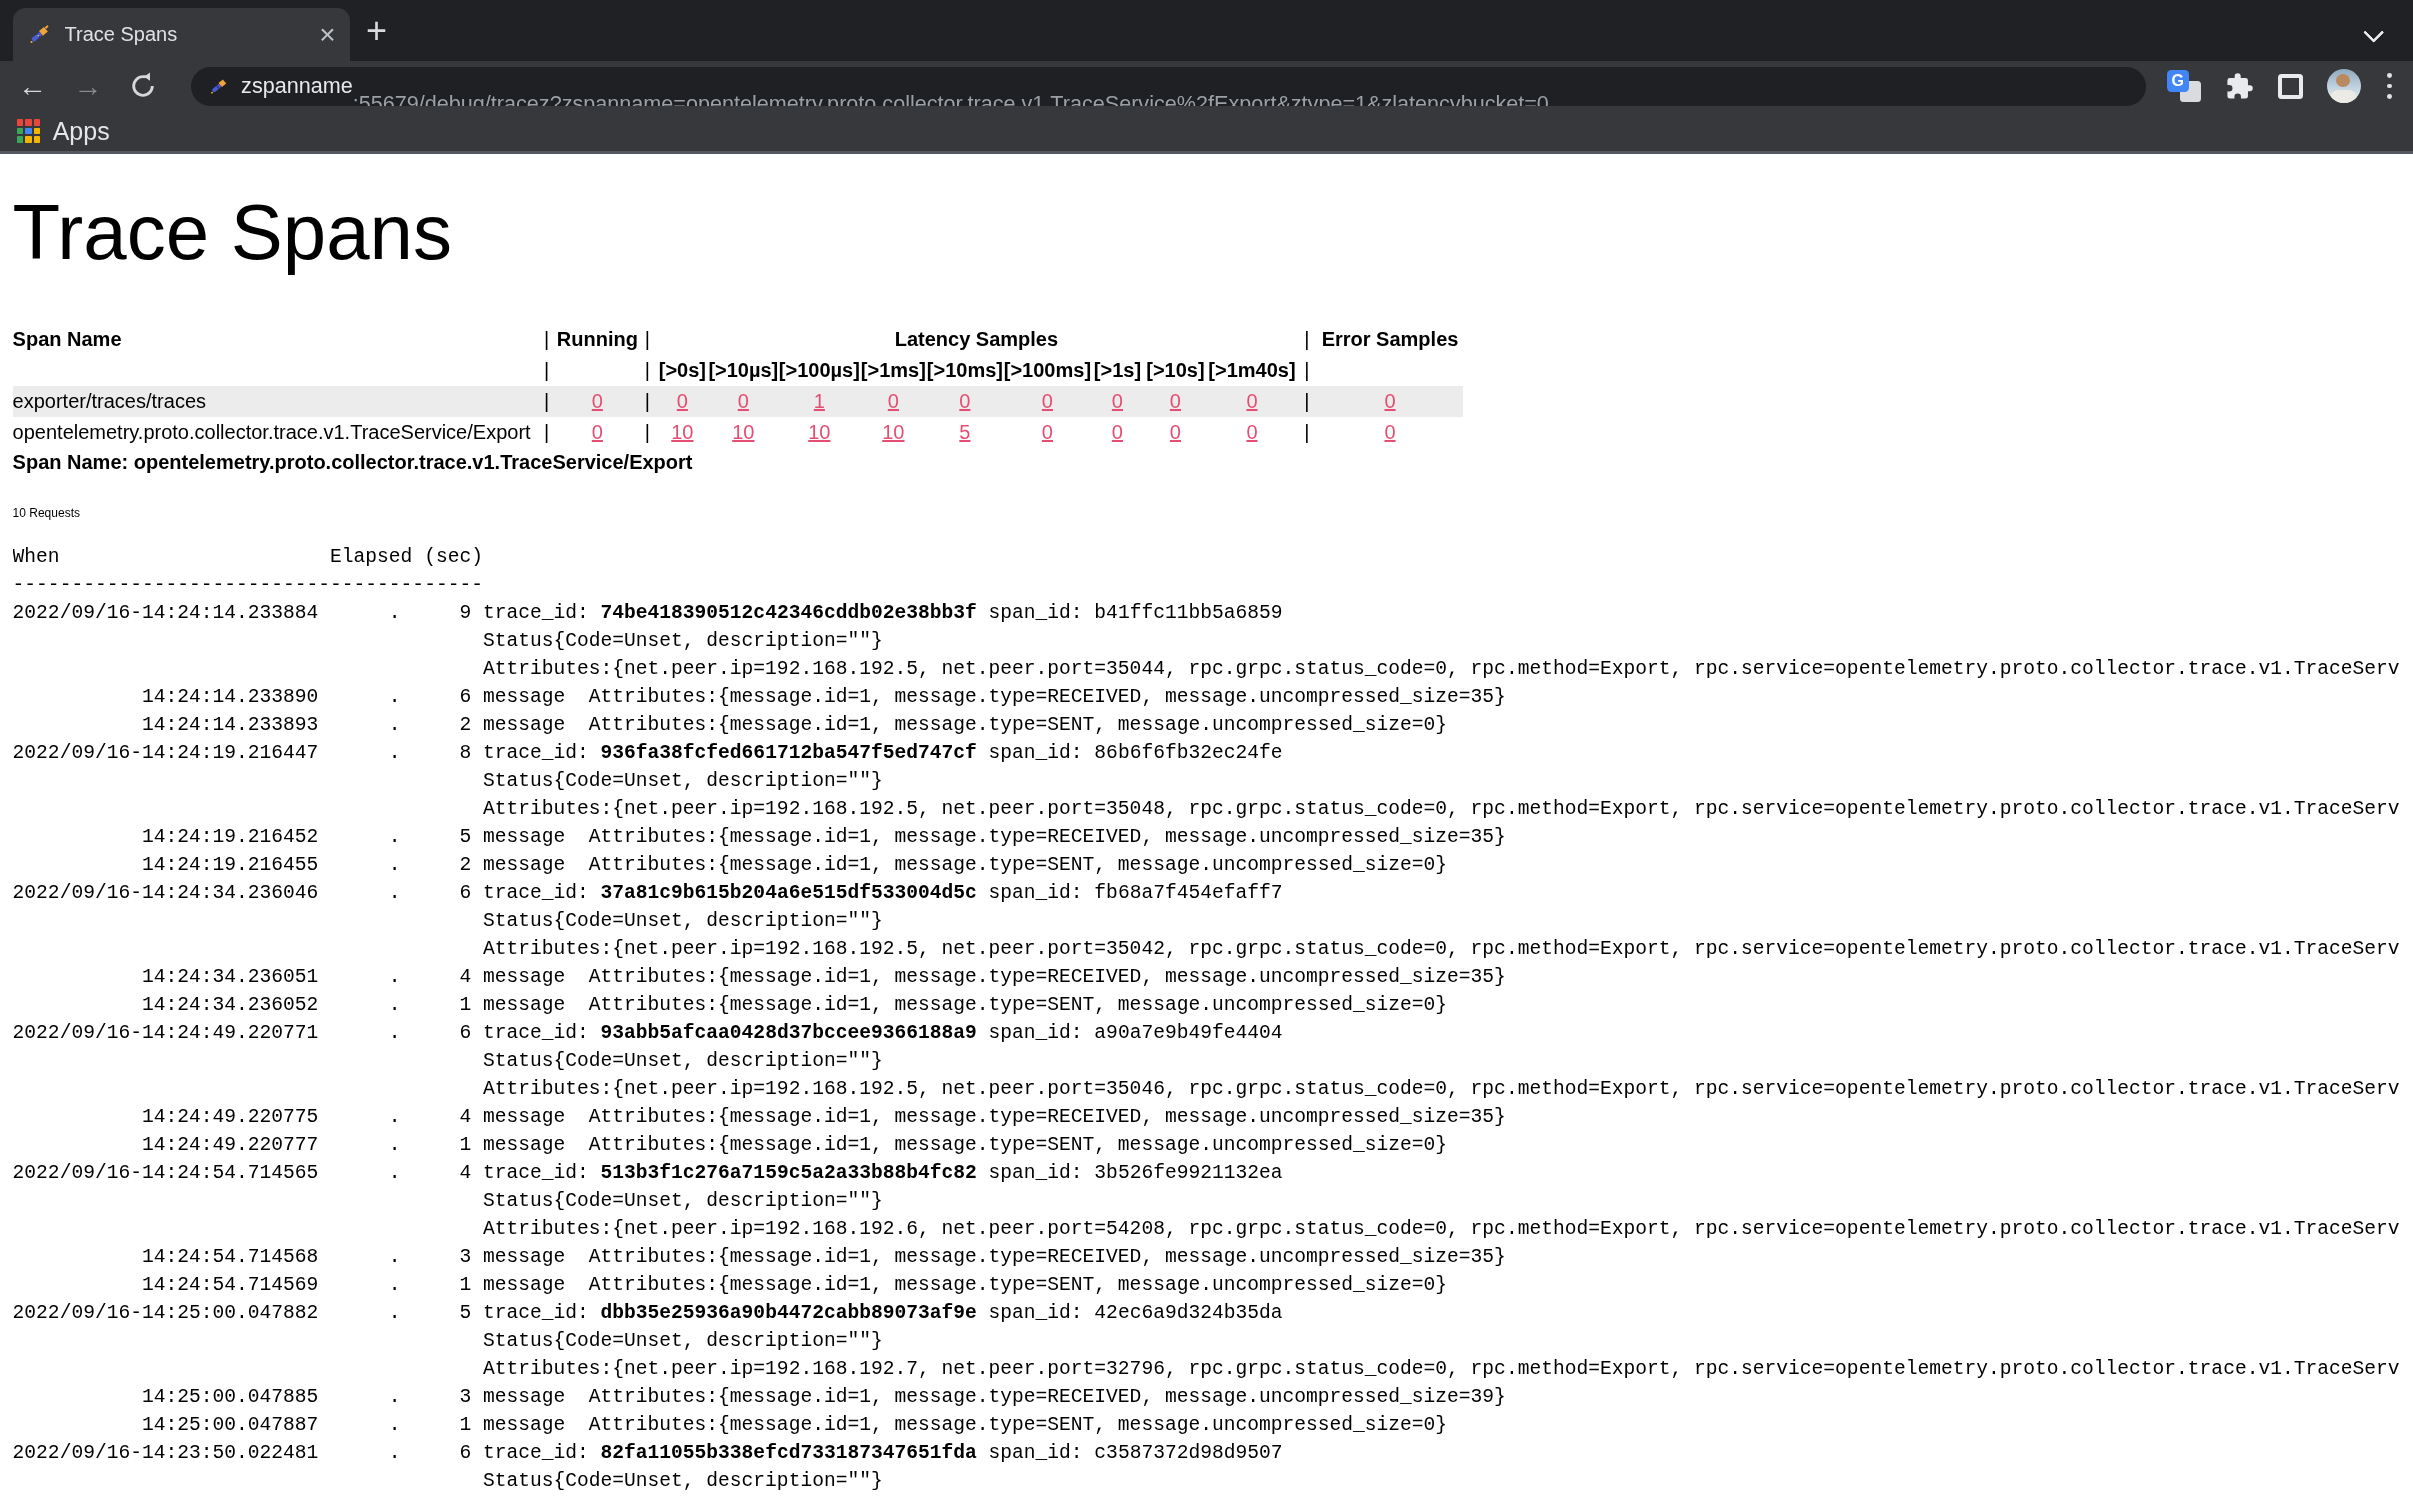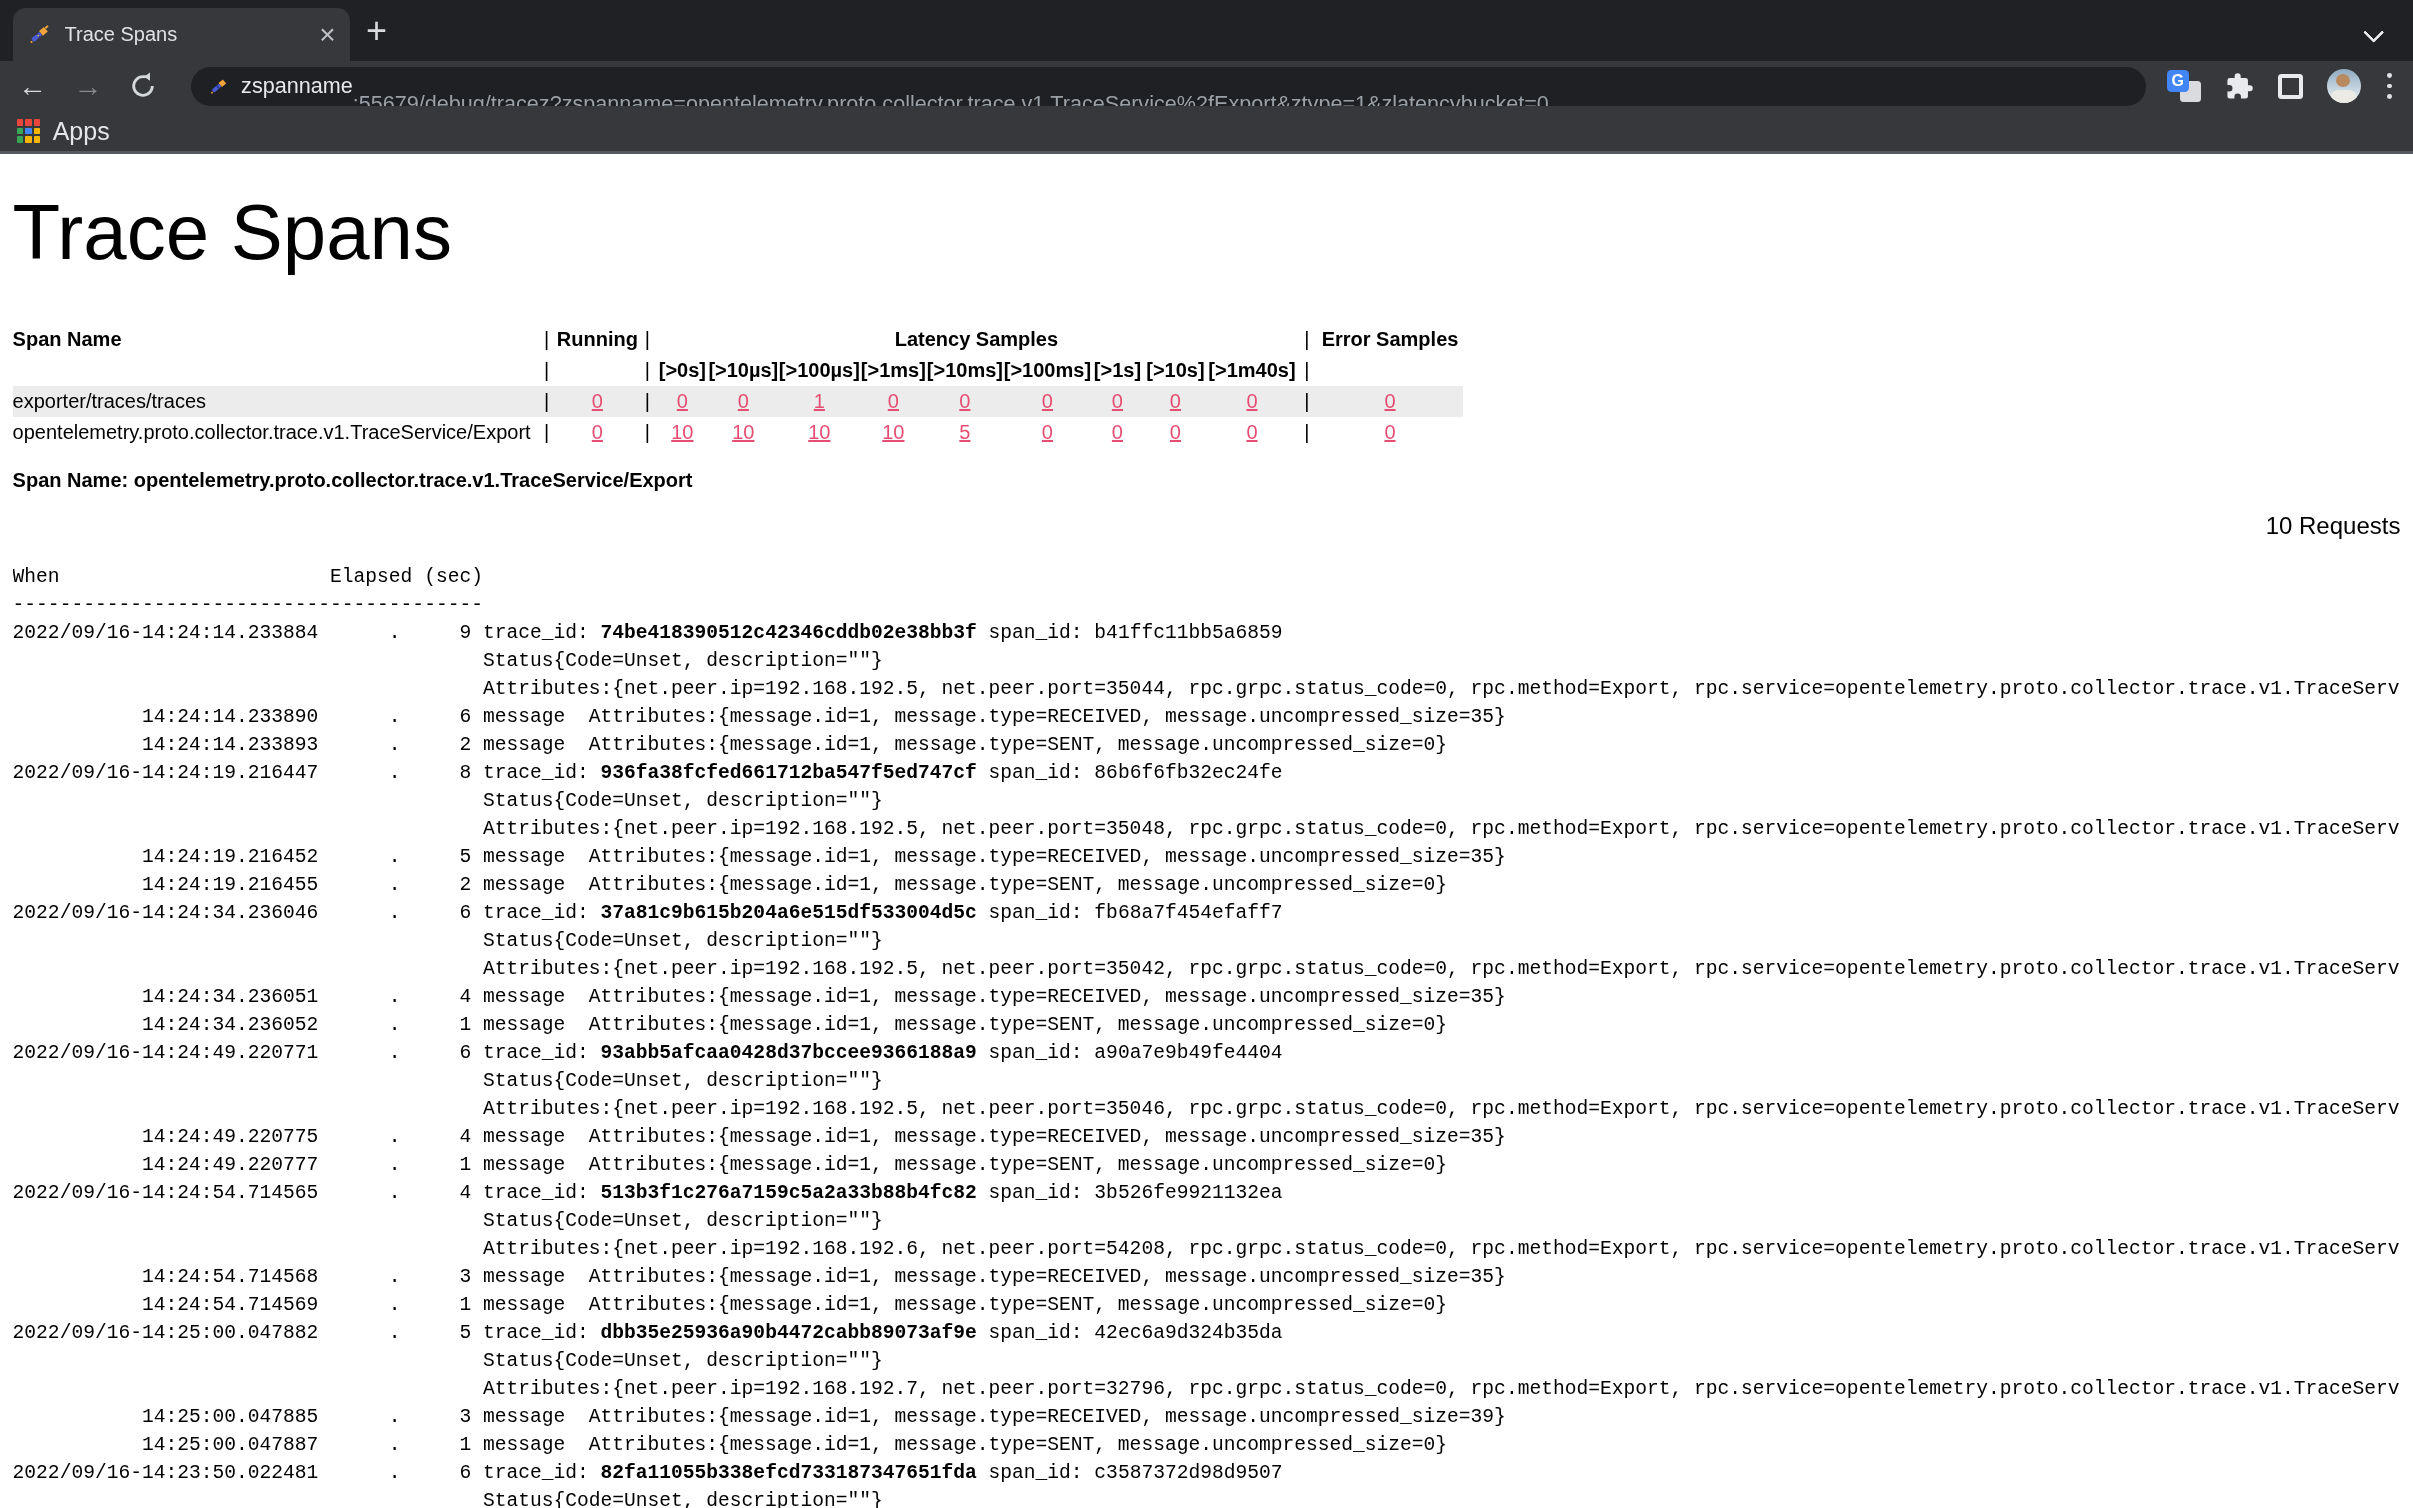--- a/index.html
+++ b/index.html
@@ -60,22 +60,22 @@
   h1.page-title { font-size: 78px; font-weight: 400; line-height: 1.15; margin-top: 34px; }
 
   table.ztable { border-collapse: collapse; table-layout: fixed; width: 1450px; margin-top: 47px; }
   .ztable td { height: 31px; vertical-align: middle; font-size: 20px; overflow: hidden;
                white-space: nowrap; }
   .ztable td.hdr { font-weight: bold; }
   .ztable td.c { text-align: center; }
   .ztable tr.shaded td { background: #ececec; }
   .cnt { color: #e64d72; text-decoration: underline; cursor: pointer; }
 
-  .selected-span { font-size: 20px; font-weight: bold; margin-top: 21px; }
-  .req-count { font-size: 24px; margin-top: 20px; text-align: right; }
+  .selected-span { font-size: 20px; font-weight: bold; margin-top: 3px; }
+  .req-count { font-size: 12px; margin-top: 32px; }
   pre.reqlog { font-family: "Liberation Mono", monospace; font-size: 19.6px; line-height: 28px;
                margin-top: 22.3px; white-space: pre; overflow: hidden; }
   pre.reqlog b { font-weight: bold; }
 </style>
 </head>
 <body>
 
 <div class="frame">
   <div class="tab">
     <svg width="24" height="24" viewBox="0 0 24 24">

